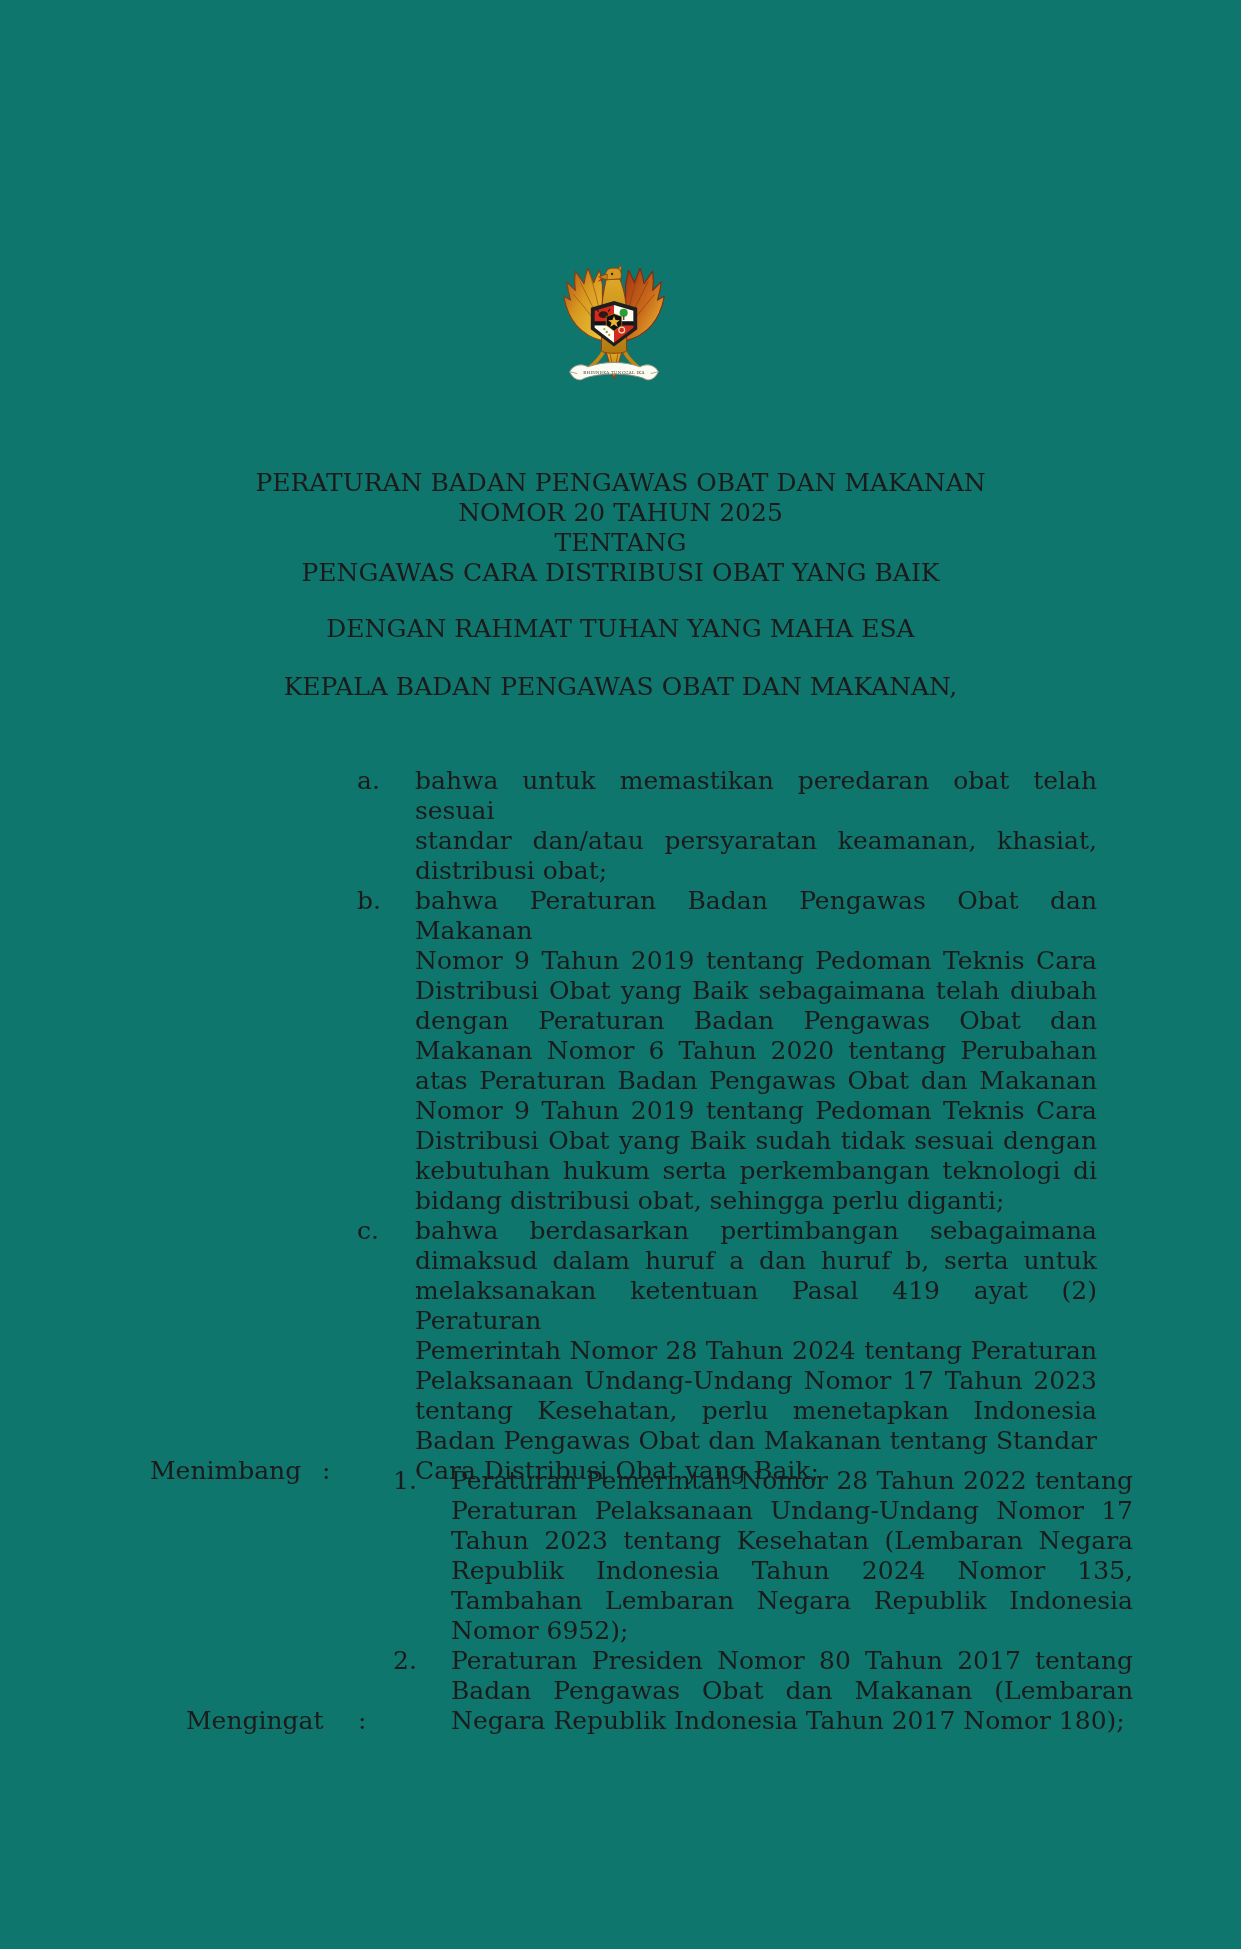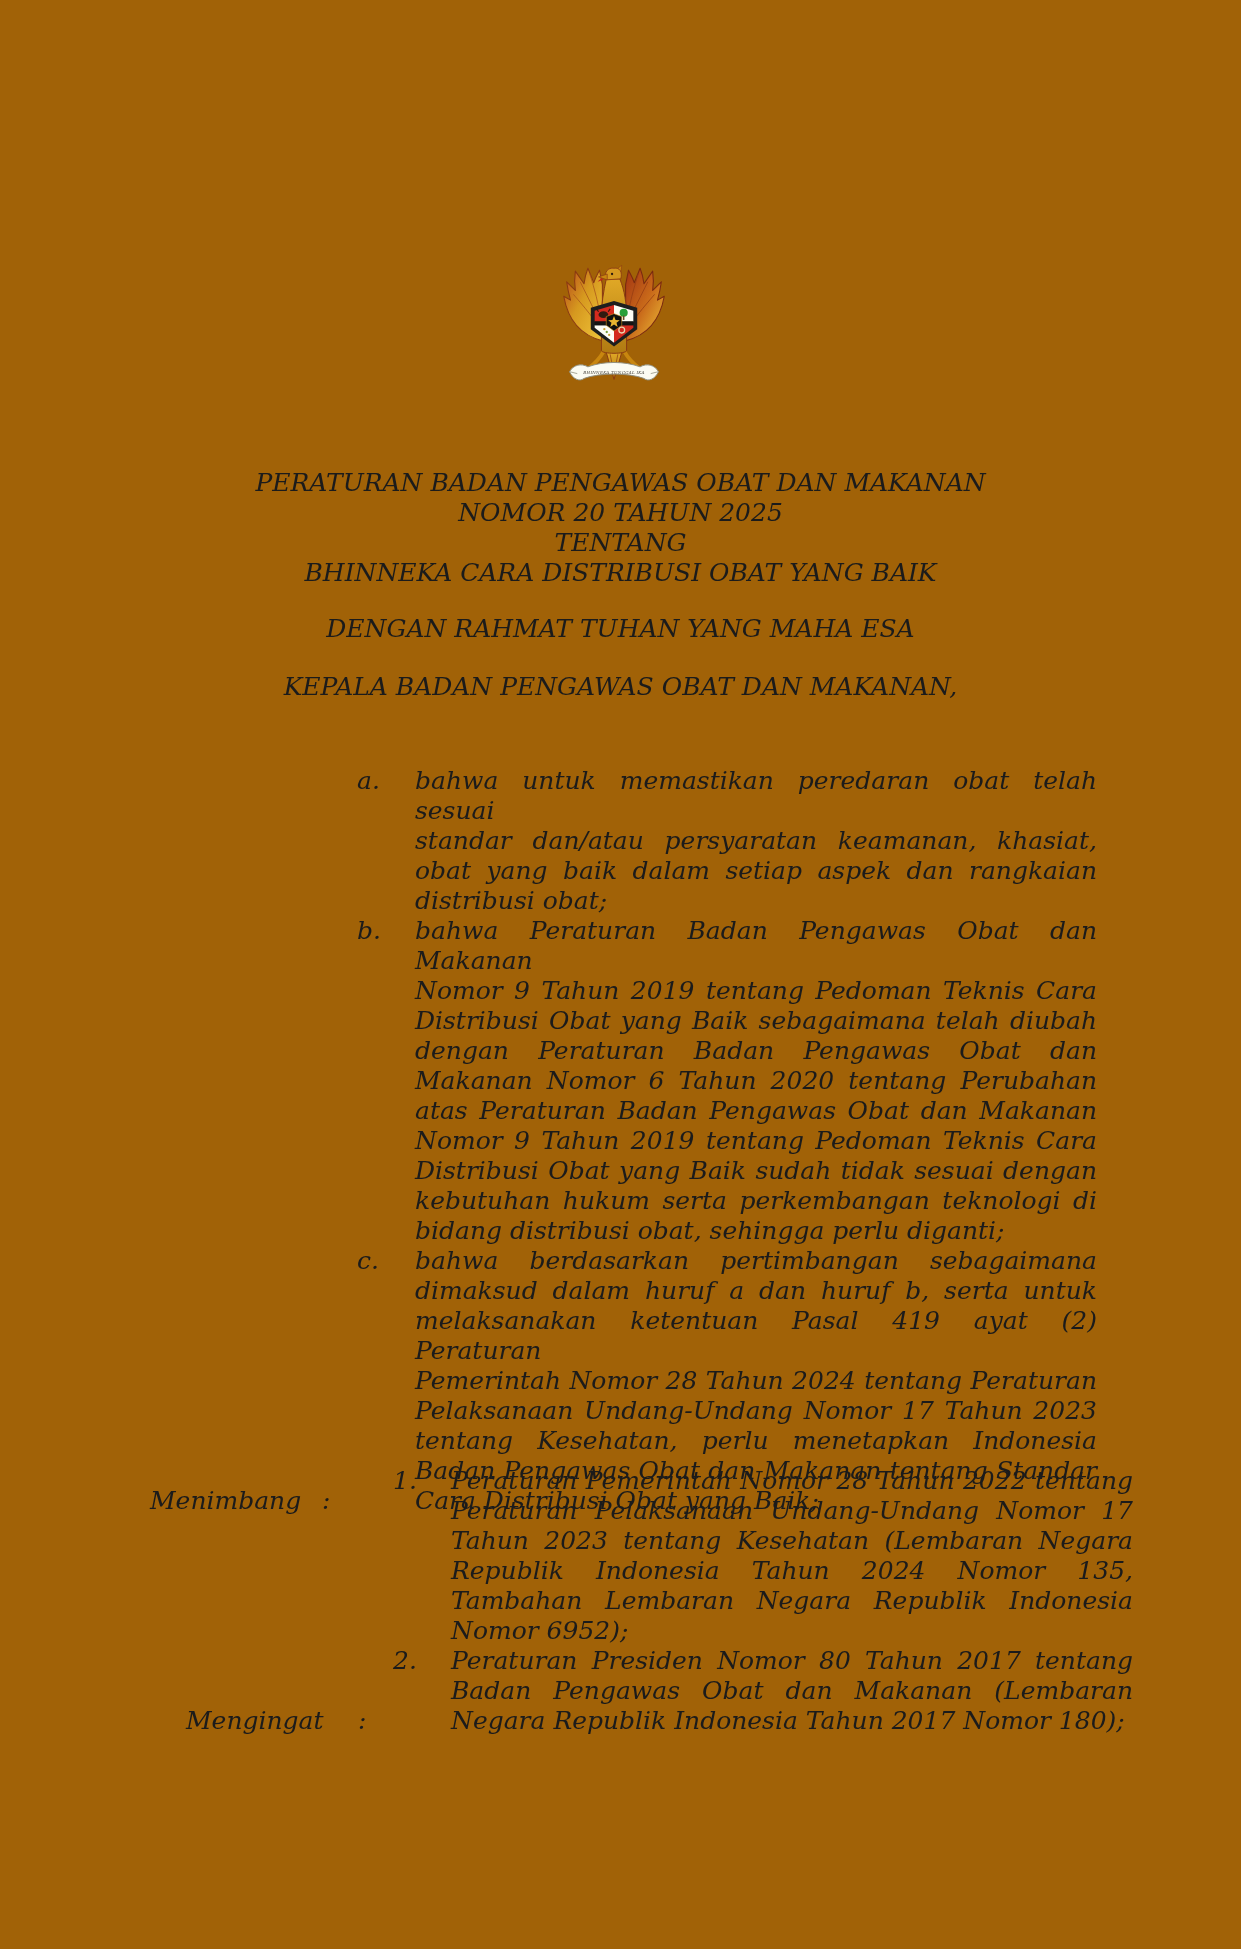--- a/index.html
+++ b/index.html
@@ -1,24 +1,23 @@
 <!DOCTYPE html>
 <html><head>
 <meta charset="utf-8">
 <style>
   html,body{margin:0;padding:0;background:#ffffff;}
   .page{
     position:relative;
     width:1241px;height:1949px;
-    background:#a16207;
+    background:#0f766e;
     font-family:"DejaVu Serif","Liberation Serif",serif;
     font-size:25px;line-height:30px;
     color:#1b1b1b;
     overflow:hidden;
-    font-style:italic;
   }
   .abs{position:absolute;}
   .centered{left:0;width:1241px;text-align:center;}
   .emblem{left:556px;top:264px;width:116px;height:138px;}
   .emblem svg{width:100%;height:100%;display:block;}
   .title-block{top:468px;}
   .invocation{top:614px;}
   .official{top:672px;}
   .clause{left:150px;width:947px;display:flex;align-items:flex-end;}
   .menimbang{top:766px;}
@@ -118,37 +117,36 @@
         <path d="M14,110 L22,112 M106,110 L98,112" stroke="#8f8f80" stroke-width="0.8"></path>
         <text x="60" y="112.5" text-anchor="middle" font-size="4.2" letter-spacing="0.3" fill="#44403a">BHINNEKA TUNGGAL IKA</text>
       </g>
     </svg>
   </div>
 
   <div class="abs centered title-block">
     <div>PERATURAN BADAN PENGAWAS OBAT DAN MAKANAN</div>
     <div>NOMOR 20 TAHUN 2025</div>
     <div>TENTANG</div>
-    <div>BHINNEKA CARA DISTRIBUSI OBAT YANG BAIK</div>
+    <div>PENGAWAS CARA DISTRIBUSI OBAT YANG BAIK</div>
   </div>
 
   <div class="abs centered invocation">DENGAN RAHMAT TUHAN YANG MAHA ESA</div>
 
   <div class="abs centered official">KEPALA BADAN PENGAWAS OBAT DAN MAKANAN,</div>
 
   <section class="abs clause menimbang">
     <div class="clabel">Menimbang</div>
     <div class="ccolon">:</div>
     <div class="citems">
       <div class="citem">
         <div class="cmark">a.</div>
         <div class="ctext">
             <div class="tline just">bahwa untuk memastikan peredaran obat telah sesuai</div>
             <div class="tline just">standar dan/atau persyaratan keamanan, khasiat,</div>
-            <div class="tline just">obat yang baik dalam setiap aspek dan rangkaian</div>
             <div class="tline">distribusi obat;</div>
           </div>
       </div>
       <div class="citem">
         <div class="cmark">b.</div>
         <div class="ctext">
             <div class="tline just">bahwa Peraturan Badan Pengawas Obat dan Makanan</div>
             <div class="tline just">Nomor 9 Tahun 2019 tentang Pedoman Teknis Cara</div>
             <div class="tline just">Distribusi Obat yang Baik sebagaimana telah diubah</div>
             <div class="tline just">dengan Peraturan Badan Pengawas Obat dan</div>

